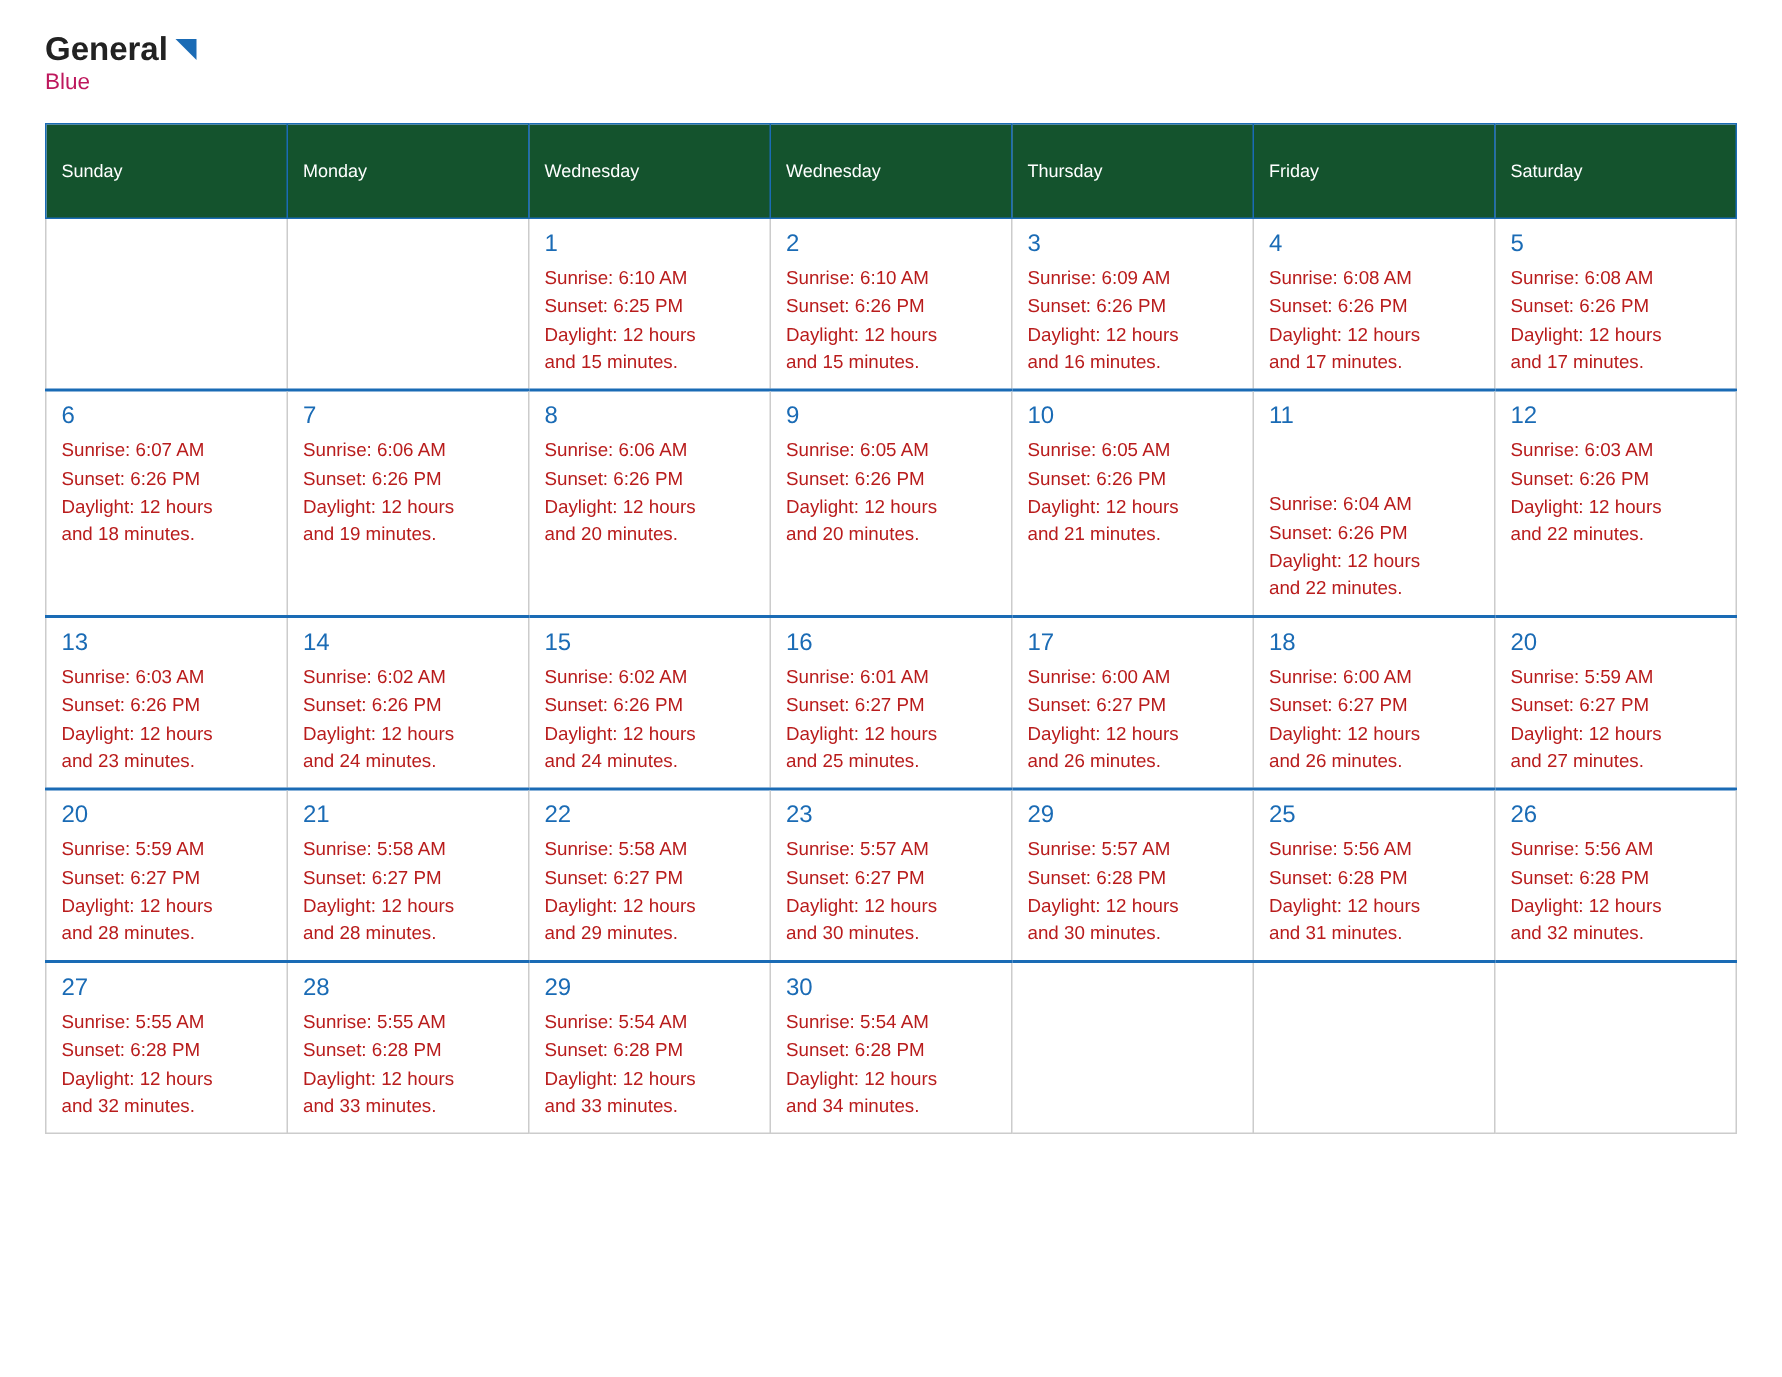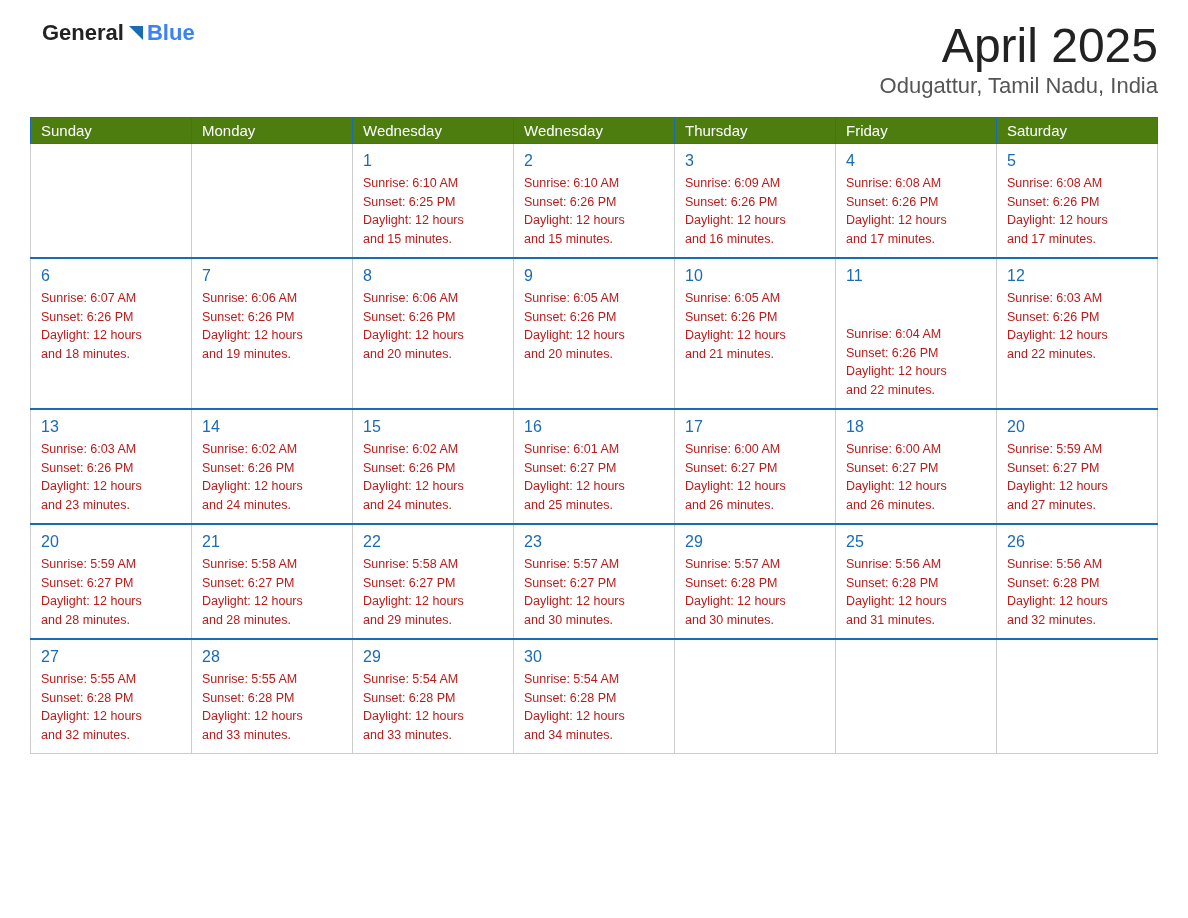--- a/index.html
+++ b/index.html
@@ -20,28 +20,27 @@
     .logo {
       display: flex;
       align-items: center;
     }
     .logo-text-general {
       font-size: 22px;
       font-weight: bold;
       color: #222;
     }
     .logo-text-blue {
-      font-size: 22px;
-      font-weight: bold;
-      color: #3b82f6;
+      font-size: 15px;
+      font-weight: normal;
+      color: #be185d;
     }
     .logo-wrapper {
       display: flex;
-      flex-direction: row;
-      margin-left: 12px;
+      flex-direction: column;
     }
     .logo-line1 {
       display: flex;
       align-items: center;
     }
     .title-block {
       text-align: right;
     }
     .title-block h1 {
       font-size: 48px;
@@ -52,25 +51,25 @@
     .title-block h2 {
       font-size: 22px;
       font-weight: normal;
       color: #555;
     }
     .calendar-table {
       width: 100%;
       border-collapse: collapse;
     }
     .calendar-table thead tr th {
-      background-color: #4d7c0f;
+      background-color: #14532d;
       color: #fff;
-      font-size: 15px;
-      font-weight: normal;
-      padding: 4px 10px;
+      font-size: 12px;
+      font-weight: normal;
+      padding: 24px 10px;
       text-align: left;
       border: 1px solid #1a6bb5;
     }
     .calendar-table tbody tr td {
       vertical-align: top;
       padding: 8px 10px;
       border: 1px solid #ccc;
       font-size: 13px;
       color: #333;
       width: 14.28%;
@@ -105,24 +104,20 @@
         <span class="logo-text-general">General</span>
         <svg width="22" height="22" viewBox="0 0 22 22" style="margin-left:1px;margin-top:0px;">
           <polygon points="4,4 18,4 18,18" fill="#1a6bb5"></polygon>
         </svg>
       </div>
       <div>
         <span class="logo-text-blue">Blue</span>
       </div>
     </div>
   </div>
-  <div class="title-block">
-    <h1>April 2025</h1>
-    <h2>Odugattur, Tamil Nadu, India</h2>
-  </div>
 </div>
 
 <table class="calendar-table">
   <thead>
     <tr>
       <th>Sunday</th>
       <th>Monday</th>
       <th>Wednesday</th>
       <th>Wednesday</th>
       <th>Thursday</th>

